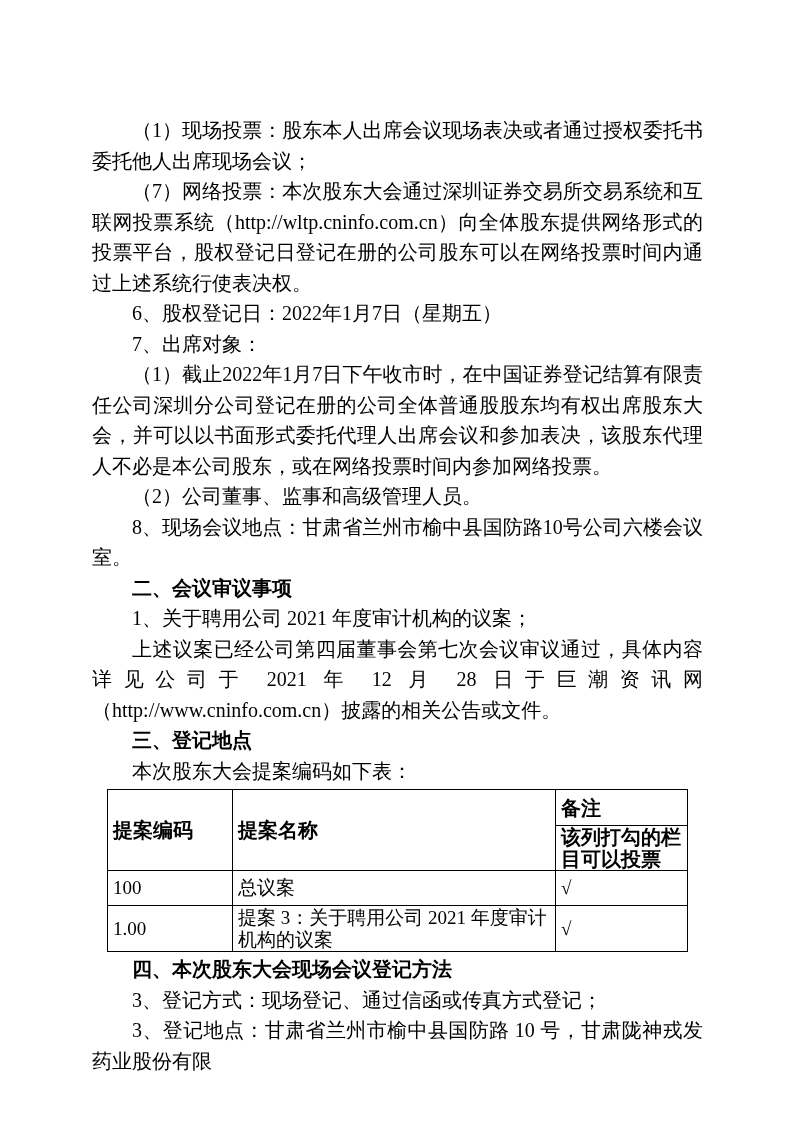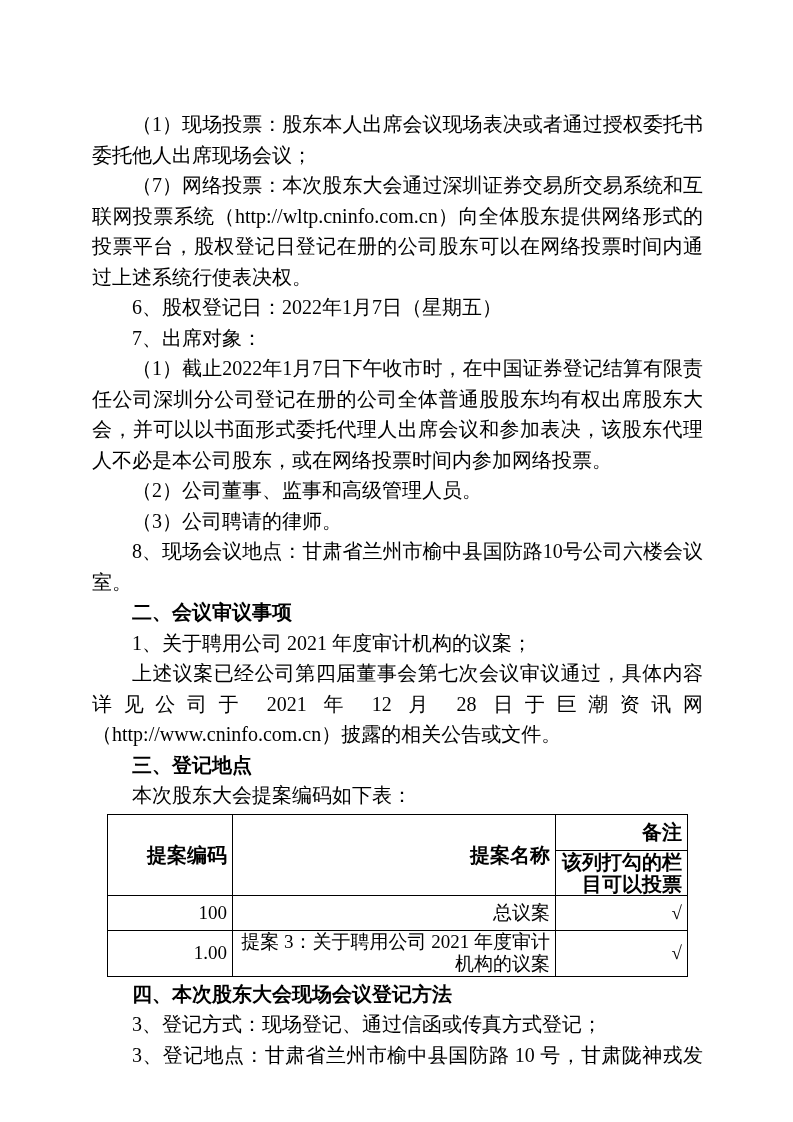--- a/index.html
+++ b/index.html
@@ -4,21 +4,21 @@
 <style>
   html, body {
     margin: 0;
     padding: 0;
     background: #ffffff;
   }
   .page {
     position: relative;
     width: 793px;
     height: 1062px;
-    margin: 10px auto;
+    margin: 16px auto;
     background: #ffffff;
     color: #000000;
     box-sizing: border-box;
     padding: 99px 90px 0 92px;
     font-family: "Liberation Serif", "DejaVu Serif", serif;
     font-size: 20px;
     line-height: 30.5px;
     text-align: justify;
     overflow: hidden;
   }
@@ -40,21 +40,21 @@
   table.proposal-table col.c2 { width: 323px; }
   table.proposal-table col.c3 { width: 132px; }
   table.proposal-table th,
   table.proposal-table td {
     border: 1.5px solid #000000;
     padding: 0 5px;
     vertical-align: middle;
     font-size: 19px;
     line-height: 22px;
     text-indent: 0;
-    text-align: right;
+    text-align: left;
   }
   table.proposal-table th {
     font-weight: bold;
     font-size: 20px;
   }
   tr.remark-top-row { height: 36px; }
   tr.remark-sub-row { height: 40px; }
   tr.data-row-1 { height: 35px; }
   tr.data-row-2 { height: 46px; }
   th.remark-sub {
@@ -69,21 +69,20 @@
 <body>
 
 <div class="page">
 
   <p class="para">（1）现场投票：股东本人出席会议现场表决或者通过授权委托书委托他人出席现场会议；</p>
   <p class="para">（7）网络投票：本次股东大会通过深圳证券交易所交易系统和互联网投票系统（http://wltp.cninfo.com.cn）向全体股东提供网络形式的投票平台，股权登记日登记在册的公司股东可以在网络投票时间内通过上述系统行使表决权。</p>
   <p class="para">6、股权登记日：2022年1月7日（星期五）</p>
   <p class="para">7、出席对象：</p>
   <p class="para">（1）截止2022年1月7日下午收市时，在中国证券登记结算有限责任公司深圳分公司登记在册的公司全体普通股股东均有权出席股东大会，并可以以书面形式委托代理人出席会议和参加表决，该股东代理人不必是本公司股东，或在网络投票时间内参加网络投票。</p>
   <p class="para">（2）公司董事、监事和高级管理人员。</p>
-  <p class="para">（3）公司聘请的律师。</p>
   <p class="para">8、现场会议地点：甘肃省兰州市榆中县国防路10号公司六楼会议室。</p>
 
   <p class="para heading">二、会议审议事项</p>
   <p class="para">1、关于聘用公司 2021 年度审计机构的议案；</p>
   <p class="para">上述议案已经公司第四届董事会第七次会议审议通过，具体内容详见公司于 2021 年 12 月 28 日于巨潮资讯网（http://www.cninfo.com.cn）披露的相关公告或文件。</p>
 
   <p class="para heading">三、登记地点</p>
   <p class="para">本次股东大会提案编码如下表：</p>
 
   <table class="proposal-table">

